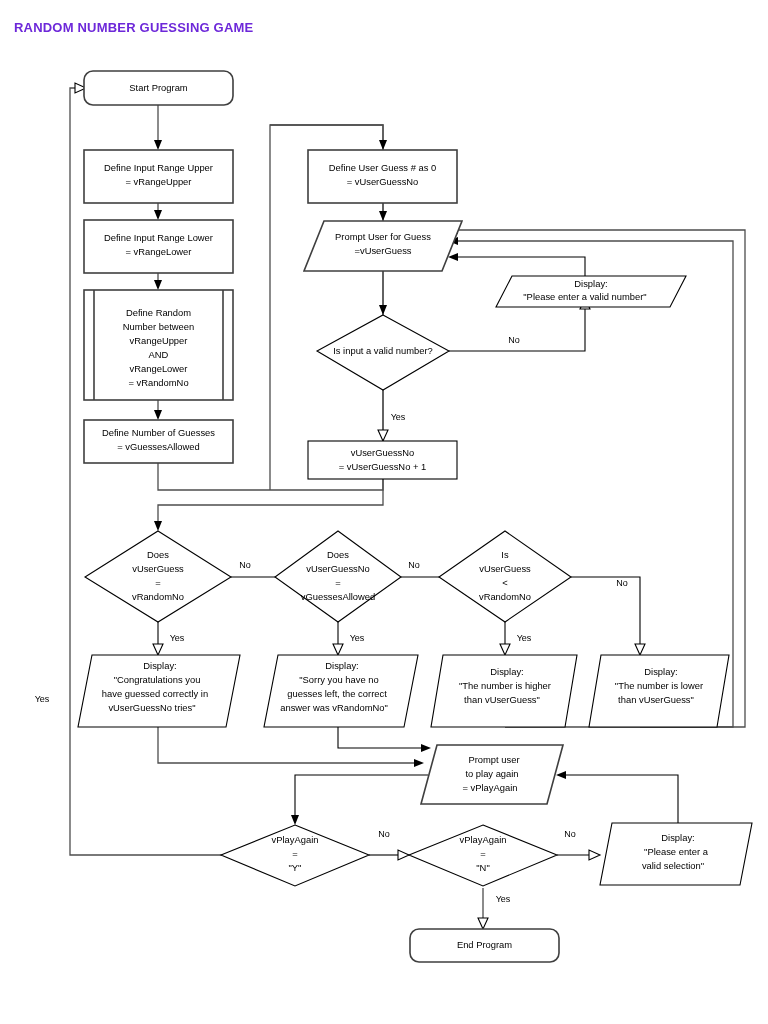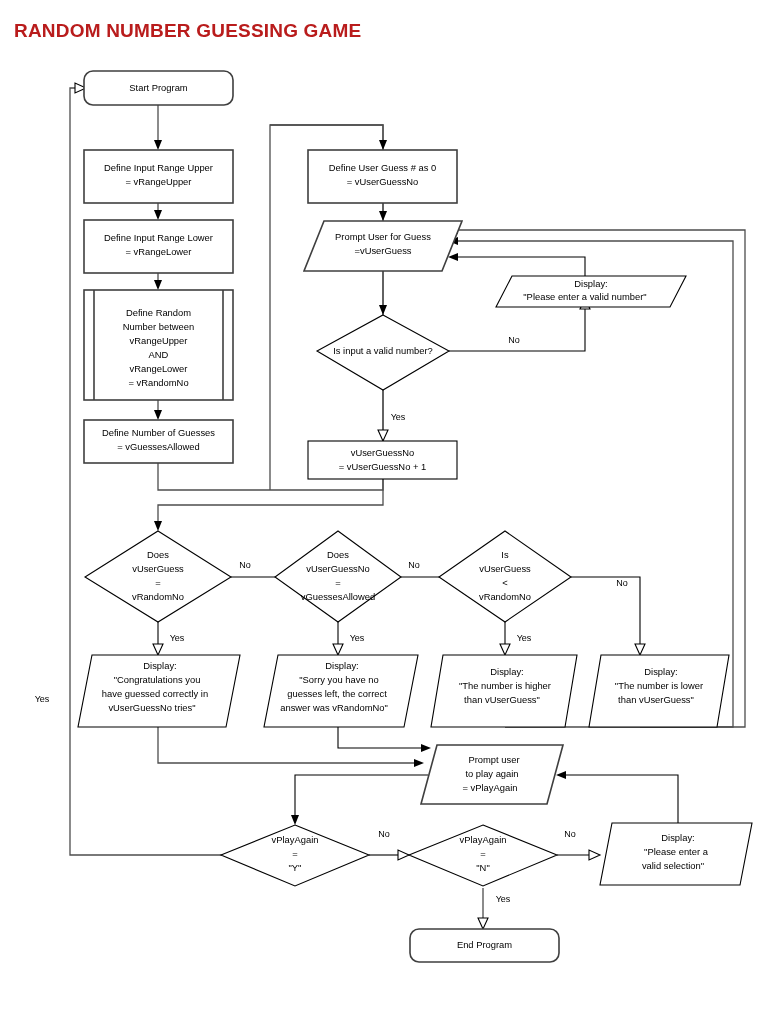--- a/index.html
+++ b/index.html
@@ -17,24 +17,24 @@
   #page {
     position: relative;
     width: 768px;
     height: 1024px;
     background: #ffffff;
   }
   #chart-title {
     position: absolute;
     left: 14px;
     top: 20px;
-    font-size: 19px;
+    font-size: 13px;
     font-weight: bold;
     letter-spacing: 0.2px;
-    color: #b91c1c;
+    color: #6d28d9;
     font-family: "Liberation Sans", sans-serif;
   }
   svg#flow {
     position: absolute;
     left: 0;
     top: 0;
     width: 768px;
     height: 1024px;
   }
   .shape-fill {

